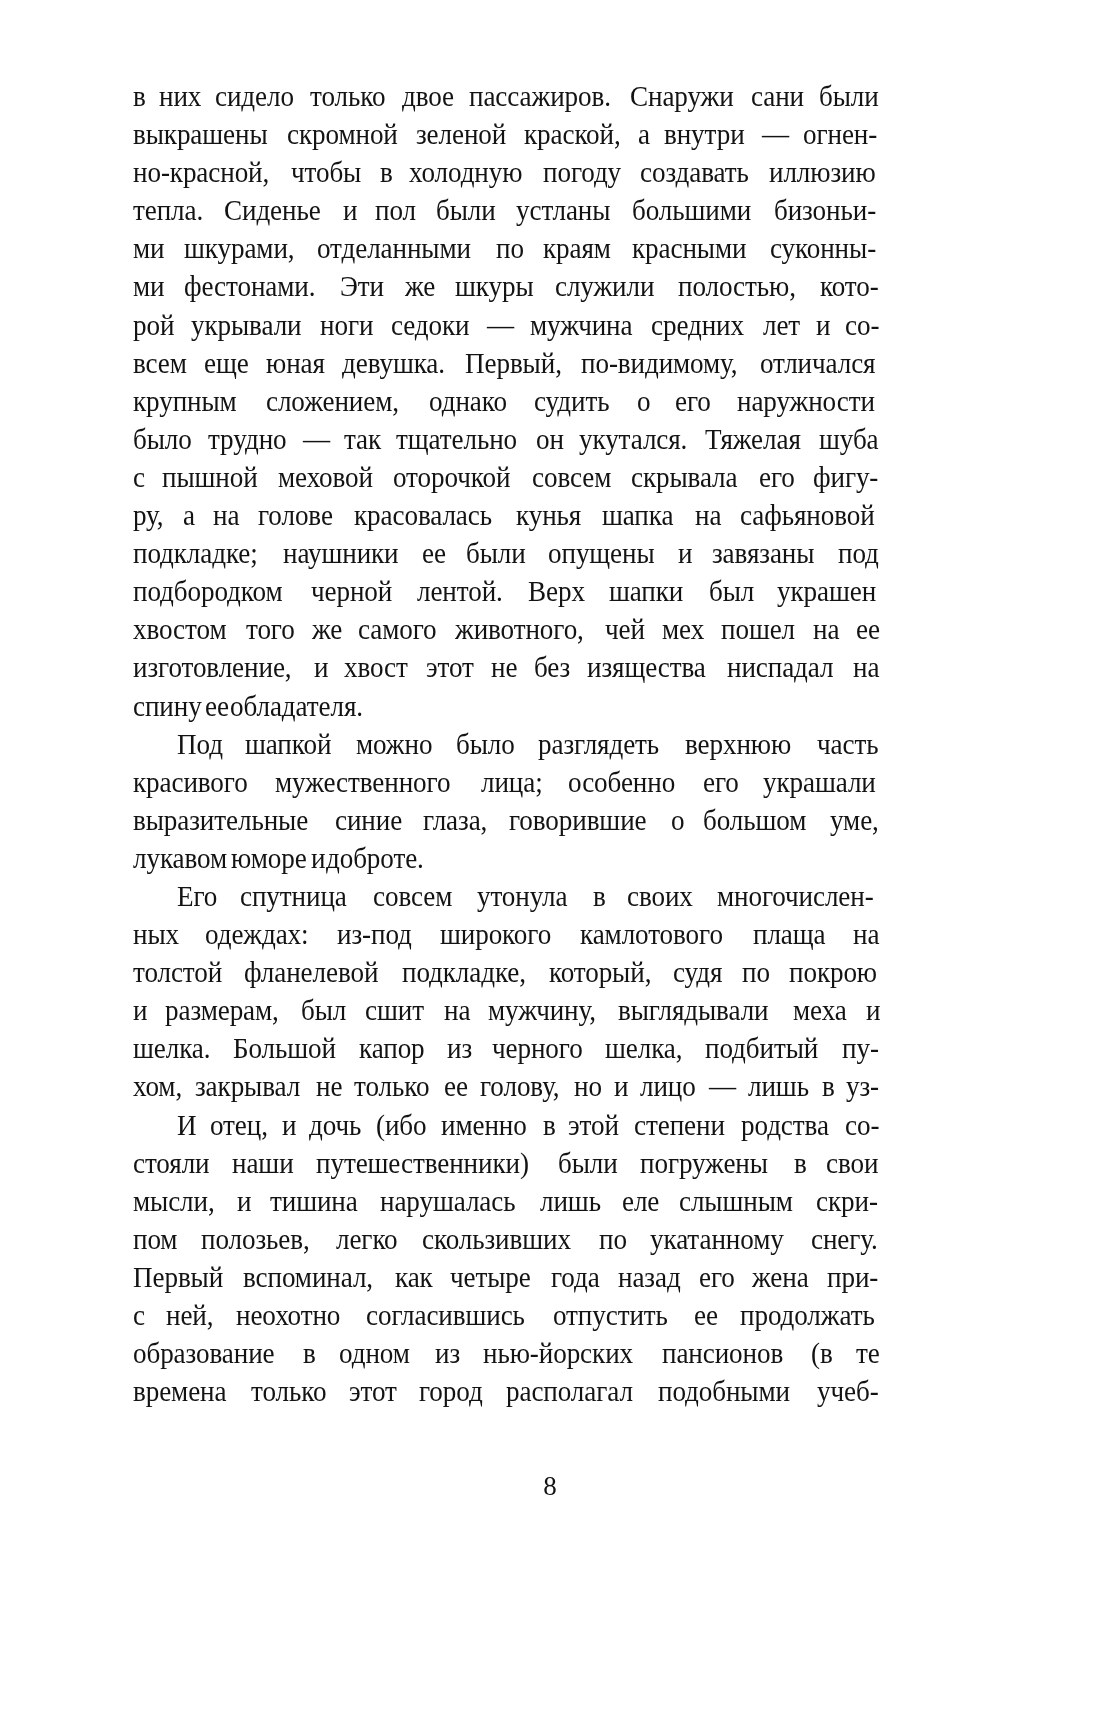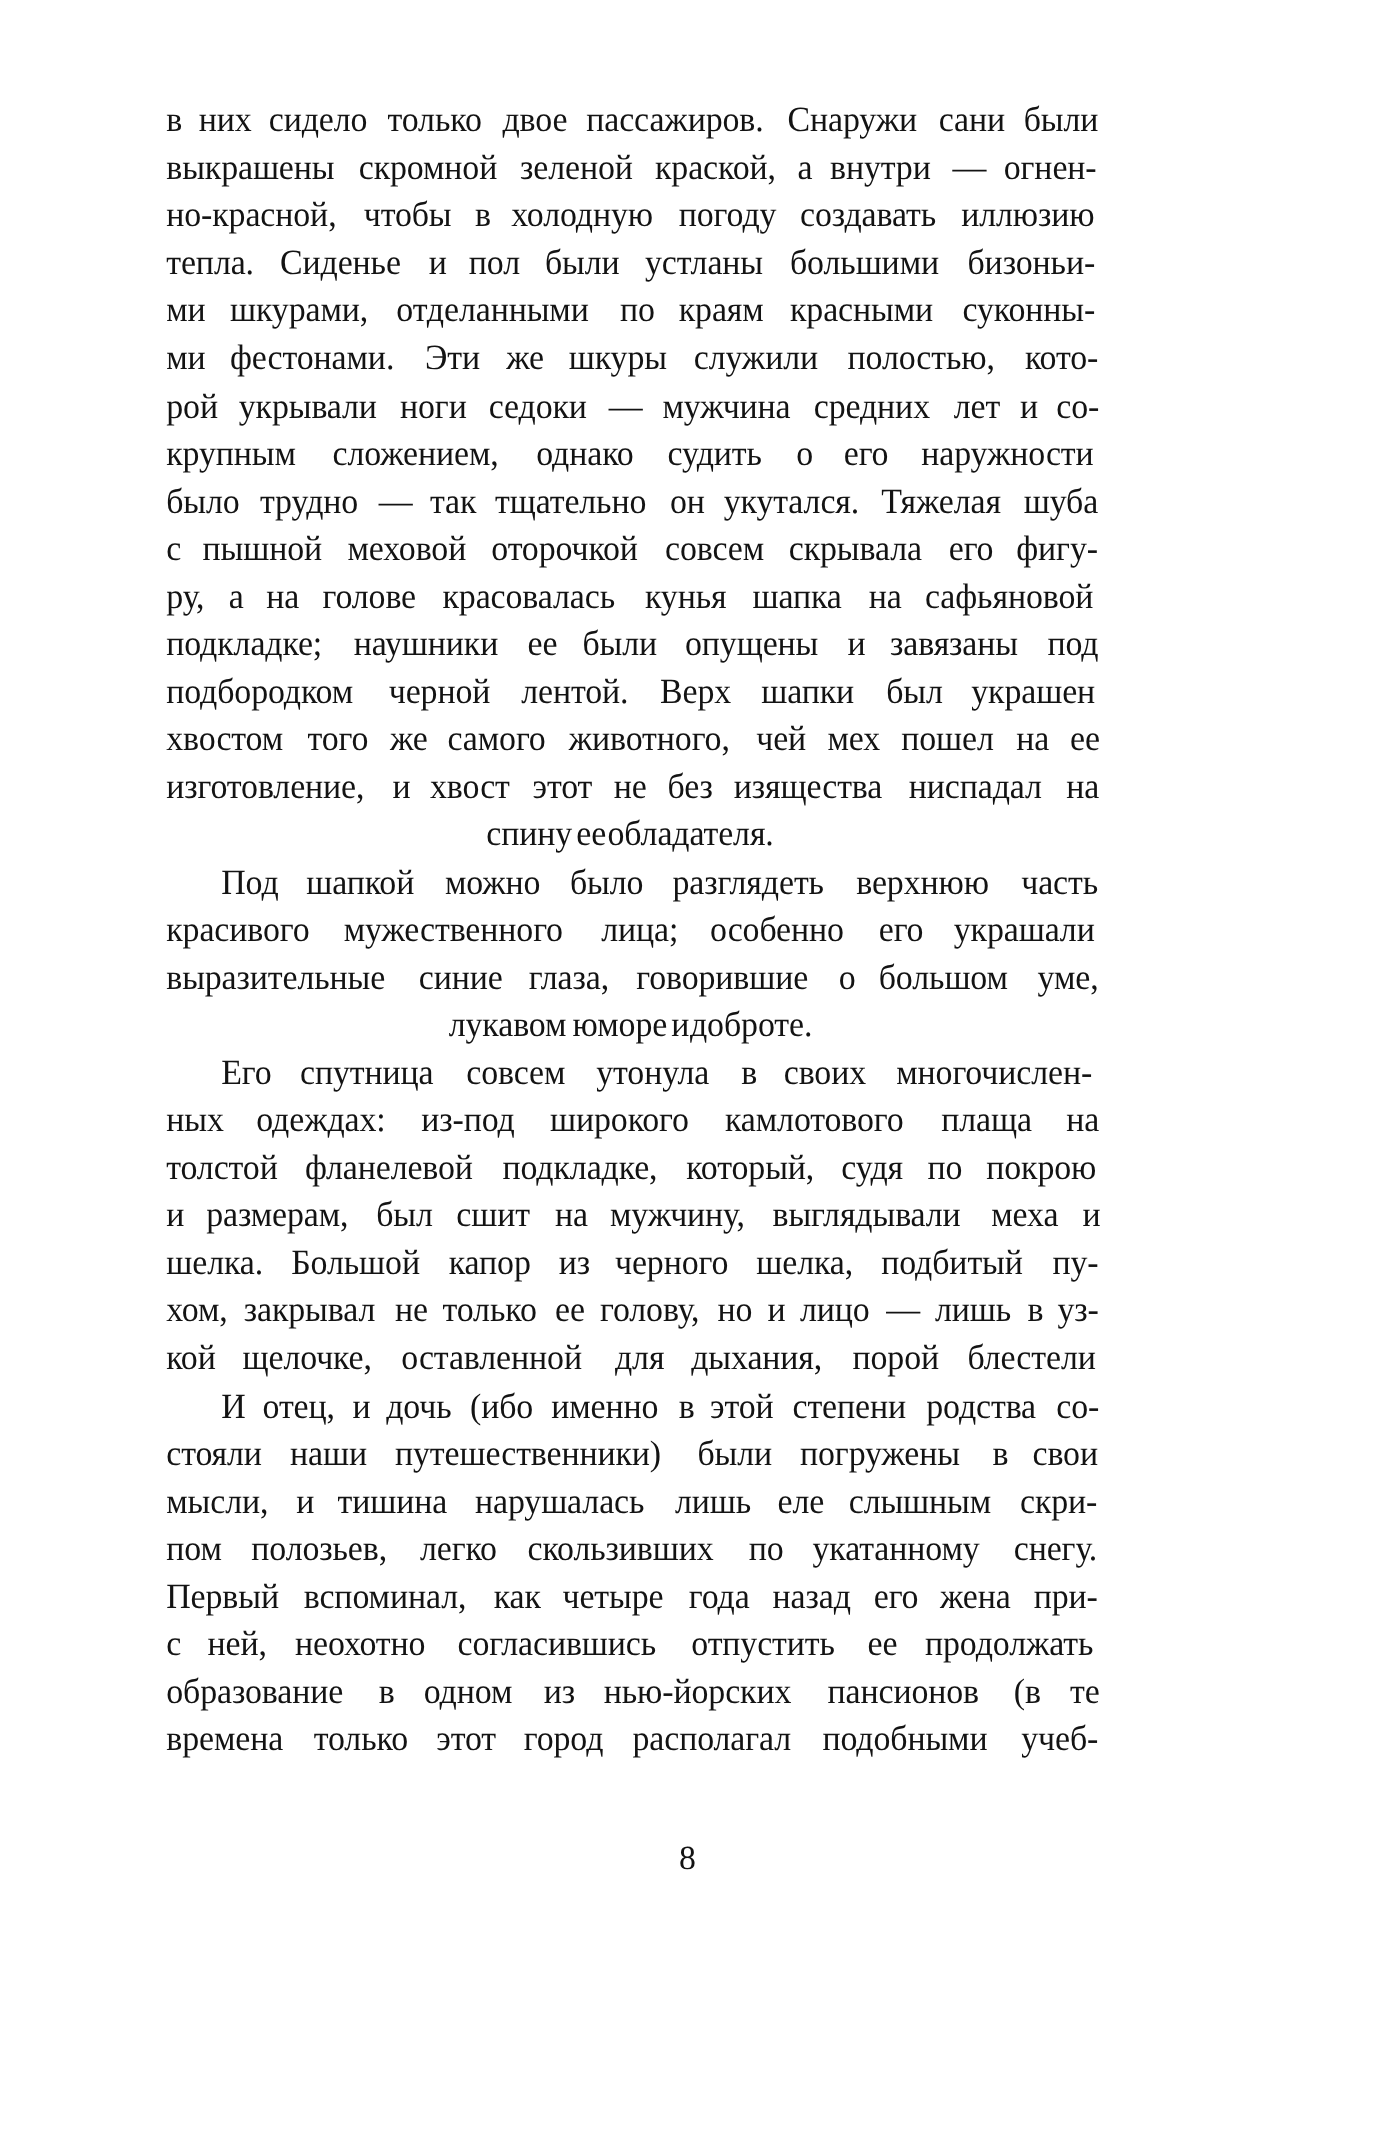--- a/index.html
+++ b/index.html
@@ -41,21 +41,21 @@
     display: flex;
     justify-content: space-between;
     width: 748px;
     height: 38.1px;
     font-size: 28.4px;
     line-height: 38.1px;
     white-space: pre;
     overflow: visible;
   }
   .line.last, .line.ragged {
-    justify-content: center;
+    justify-content: flex-start;
   }
   .line.indent {
     padding-left: 0;
   }
   .line .w {
     display: inline-block;
     transform: scaleX(0.955);
     transform-origin: left center;
   }
   .line.indent .w:first-child {
@@ -80,20 +80,21 @@
 
   <div class="text-block" id="body-text">
       <div class="para">
         <div class="line"><span class="w">в</span><span class="w">них</span><span class="w">сидело</span><span class="w">только</span><span class="w">двое</span><span class="w">пассажиров.</span><span class="w">Снаружи</span><span class="w">сани</span><span class="w">были</span></div>
         <div class="line"><span class="w">выкрашены</span><span class="w">скромной</span><span class="w">зеленой</span><span class="w">краской,</span><span class="w">а</span><span class="w">внутри</span><span class="w">—</span><span class="w">огнен-</span></div>
         <div class="line"><span class="w">но-красной,</span><span class="w">чтобы</span><span class="w">в</span><span class="w">холодную</span><span class="w">погоду</span><span class="w">создавать</span><span class="w">иллюзию</span></div>
         <div class="line"><span class="w">тепла.</span><span class="w">Сиденье</span><span class="w">и</span><span class="w">пол</span><span class="w">были</span><span class="w">устланы</span><span class="w">большими</span><span class="w">бизоньи-</span></div>
         <div class="line"><span class="w">ми</span><span class="w">шкурами,</span><span class="w">отделанными</span><span class="w">по</span><span class="w">краям</span><span class="w">красными</span><span class="w">суконны-</span></div>
         <div class="line"><span class="w">ми</span><span class="w">фестонами.</span><span class="w">Эти</span><span class="w">же</span><span class="w">шкуры</span><span class="w">служили</span><span class="w">полостью,</span><span class="w">кото-</span></div>
         <div class="line"><span class="w">рой</span><span class="w">укрывали</span><span class="w">ноги</span><span class="w">седоки</span><span class="w">—</span><span class="w">мужчина</span><span class="w">средних</span><span class="w">лет</span><span class="w">и</span><span class="w">со-</span></div>
+        <div class="line"><span class="w">всем</span><span class="w">еще</span><span class="w">юная</span><span class="w">девушка.</span><span class="w">Первый,</span><span class="w">по-видимому,</span><span class="w">отличался</span></div>
         <div class="line"><span class="w">крупным</span><span class="w">сложением,</span><span class="w">однако</span><span class="w">судить</span><span class="w">о</span><span class="w">его</span><span class="w">наружности</span></div>
         <div class="line"><span class="w">было</span><span class="w">трудно</span><span class="w">—</span><span class="w">так</span><span class="w">тщательно</span><span class="w">он</span><span class="w">укутался.</span><span class="w">Тяжелая</span><span class="w">шуба</span></div>
         <div class="line"><span class="w">с</span><span class="w">пышной</span><span class="w">меховой</span><span class="w">оторочкой</span><span class="w">совсем</span><span class="w">скрывала</span><span class="w">его</span><span class="w">фигу-</span></div>
         <div class="line"><span class="w">ру,</span><span class="w">а</span><span class="w">на</span><span class="w">голове</span><span class="w">красовалась</span><span class="w">кунья</span><span class="w">шапка</span><span class="w">на</span><span class="w">сафьяновой</span></div>
         <div class="line"><span class="w">подкладке;</span><span class="w">наушники</span><span class="w">ее</span><span class="w">были</span><span class="w">опущены</span><span class="w">и</span><span class="w">завязаны</span><span class="w">под</span></div>
         <div class="line"><span class="w">подбородком</span><span class="w">черной</span><span class="w">лентой.</span><span class="w">Верх</span><span class="w">шапки</span><span class="w">был</span><span class="w">украшен</span></div>
         <div class="line"><span class="w">хвостом</span><span class="w">того</span><span class="w">же</span><span class="w">самого</span><span class="w">животного,</span><span class="w">чей</span><span class="w">мех</span><span class="w">пошел</span><span class="w">на</span><span class="w">ее</span></div>
         <div class="line"><span class="w">изготовление,</span><span class="w">и</span><span class="w">хвост</span><span class="w">этот</span><span class="w">не</span><span class="w">без</span><span class="w">изящества</span><span class="w">ниспадал</span><span class="w">на</span></div>
         <div class="line last"><span class="w">спину</span><span class="w">ее</span><span class="w">обладателя.</span></div>
       </div>
@@ -103,21 +104,20 @@
         <div class="line"><span class="w">выразительные</span><span class="w">синие</span><span class="w">глаза,</span><span class="w">говорившие</span><span class="w">о</span><span class="w">большом</span><span class="w">уме,</span></div>
         <div class="line last"><span class="w">лукавом</span><span class="w">юморе</span><span class="w">и</span><span class="w">доброте.</span></div>
       </div>
       <div class="para">
         <div class="line indent"><span class="w">Его</span><span class="w">спутница</span><span class="w">совсем</span><span class="w">утонула</span><span class="w">в</span><span class="w">своих</span><span class="w">многочислен-</span></div>
         <div class="line"><span class="w">ных</span><span class="w">одеждах:</span><span class="w">из-под</span><span class="w">широкого</span><span class="w">камлотового</span><span class="w">плаща</span><span class="w">на</span></div>
         <div class="line"><span class="w">толстой</span><span class="w">фланелевой</span><span class="w">подкладке,</span><span class="w">который,</span><span class="w">судя</span><span class="w">по</span><span class="w">покрою</span></div>
         <div class="line"><span class="w">и</span><span class="w">размерам,</span><span class="w">был</span><span class="w">сшит</span><span class="w">на</span><span class="w">мужчину,</span><span class="w">выглядывали</span><span class="w">меха</span><span class="w">и</span></div>
         <div class="line"><span class="w">шелка.</span><span class="w">Большой</span><span class="w">капор</span><span class="w">из</span><span class="w">черного</span><span class="w">шелка,</span><span class="w">подбитый</span><span class="w">пу-</span></div>
         <div class="line"><span class="w">хом,</span><span class="w">закрывал</span><span class="w">не</span><span class="w">только</span><span class="w">ее</span><span class="w">голову,</span><span class="w">но</span><span class="w">и</span><span class="w">лицо</span><span class="w">—</span><span class="w">лишь</span><span class="w">в</span><span class="w">уз-</span></div>
-        <div class="line"><span class="w">кой</span><span class="w">щелочке,</span><span class="w">оставленной</span><span class="w">для</span><span class="w">дыхания,</span><span class="w">порой</span><span class="w">блестели</span></div>
       </div>
       <div class="para">
         <div class="line indent"><span class="w">И</span><span class="w">отец,</span><span class="w">и</span><span class="w">дочь</span><span class="w">(ибо</span><span class="w">именно</span><span class="w">в</span><span class="w">этой</span><span class="w">степени</span><span class="w">родства</span><span class="w">со-</span></div>
         <div class="line"><span class="w">стояли</span><span class="w">наши</span><span class="w">путешественники)</span><span class="w">были</span><span class="w">погружены</span><span class="w">в</span><span class="w">свои</span></div>
         <div class="line"><span class="w">мысли,</span><span class="w">и</span><span class="w">тишина</span><span class="w">нарушалась</span><span class="w">лишь</span><span class="w">еле</span><span class="w">слышным</span><span class="w">скри-</span></div>
         <div class="line"><span class="w">пом</span><span class="w">полозьев,</span><span class="w">легко</span><span class="w">скользивших</span><span class="w">по</span><span class="w">укатанному</span><span class="w">снегу.</span></div>
         <div class="line"><span class="w">Первый</span><span class="w">вспоминал,</span><span class="w">как</span><span class="w">четыре</span><span class="w">года</span><span class="w">назад</span><span class="w">его</span><span class="w">жена</span><span class="w">при-</span></div>
         <div class="line"><span class="w">с</span><span class="w">ней,</span><span class="w">неохотно</span><span class="w">согласившись</span><span class="w">отпустить</span><span class="w">ее</span><span class="w">продолжать</span></div>
         <div class="line"><span class="w">образование</span><span class="w">в</span><span class="w">одном</span><span class="w">из</span><span class="w">нью-йорских</span><span class="w">пансионов</span><span class="w">(в</span><span class="w">те</span></div>
         <div class="line"><span class="w">времена</span><span class="w">только</span><span class="w">этот</span><span class="w">город</span><span class="w">располагал</span><span class="w">подобными</span><span class="w">учеб-</span></div>

